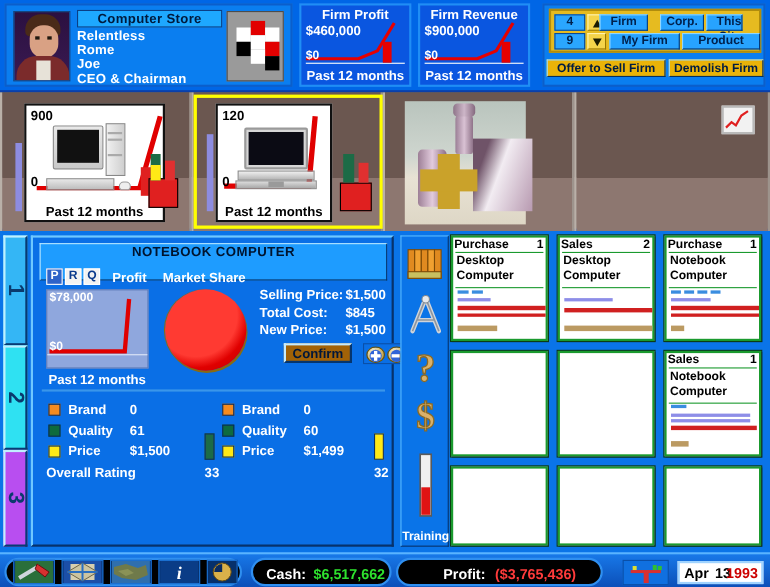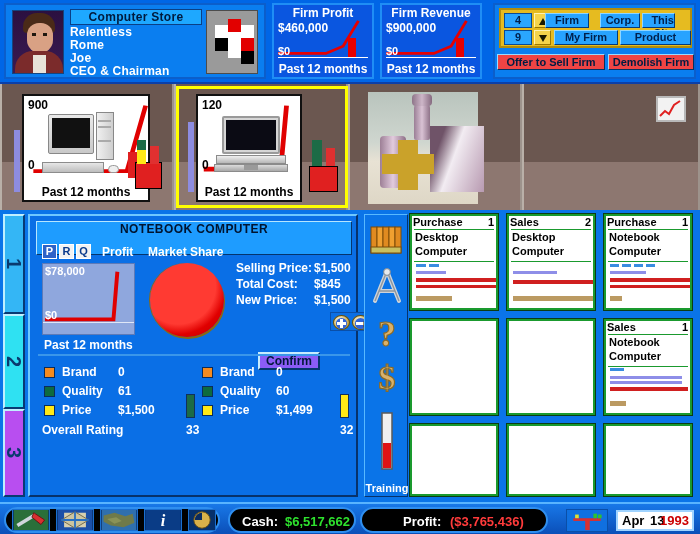--- a/index.html
+++ b/index.html
@@ -127,21 +127,21 @@
     border-top:1px solid #fff3b0; border-left:1px solid #fff3b0;
     border-right:1px solid #9a7700; border-bottom:1px solid #9a7700;
   }
   .arrowcell i {
     position:absolute; left:4px; top:4px; width:0; height:0;
     border-left:4px solid transparent; border-right:4px solid transparent;
   }
   .arrow-up i { border-bottom:7px solid #1b1b00; }
   .arrow-dn i { border-top:7px solid #1b1b00; }
   .wbtn {
-    position:absolute; height:16px; background:#ef4444;
+    position:absolute; height:16px; background:#eab308;
     border-top:1px solid #9adcff; border-left:1px solid #9adcff;
     border-right:1px solid #05305f; border-bottom:1px solid #05305f;
     font-size:11px; font-weight:bold; color:#001c42; text-align:center; line-height:14px;
   }
 
   
   .showroom {
     position:absolute; left:0; top:84px; width:700px; height:126px;
     background:linear-gradient(#6b5750 0%, #6b5750 62%, #8d7770 62%, #8d7770 100%);
     border-bottom:2px solid #1a4fb5;
@@ -257,24 +257,24 @@
     background:radial-gradient(circle at 38% 32%, #ff3a32 0 55%, #e00000 70%, #b80000 100%);
     box-shadow: 1px 2px 0 #8a6b10, -1px 0 0 #8a6b10;
   }
   .price-lines {
     position:absolute; left:206px; top:44px; font-size:12px; font-weight:bold; color:#fff;
     line-height:16px; white-space:nowrap;
   }
   .price-lines .lab { display:inline-block; width:78px; }
   .confirm-btn {
     position:absolute; left:228px; top:96px; width:62px; height:18px;
-    background:#8b5cf6;
+    background:#a16207;
     border-top:2px solid #c6ecff; border-left:2px solid #c6ecff;
     border-right:2px solid #05356e; border-bottom:2px solid #05356e;
-    font-size:12px; font-weight:bold; color:#00173a; text-align:center; line-height:14px;margin-top:40px;
+    font-size:12px; font-weight:bold; color:#00173a; text-align:center; line-height:14px;
   }
   .pm-wrap { position:absolute; left:300px; top:96px; width:42px; height:19px;
     background:#0a6fe6; border:1px solid #0a4fa8; }
   .pmbtn {
     position:absolute; top:2px; width:17px; height:15px; border-radius:50%;
     background:radial-gradient(circle at 35% 30%, #f8f1d6, #c9a94f 70%, #8a6b10);
     border:1px solid #6b5208;
   }
   .pmbtn .glyph { position:absolute; left:2px; top:2px; width:11px; height:11px; border-radius:50%;
     background:#2f63d8; }

